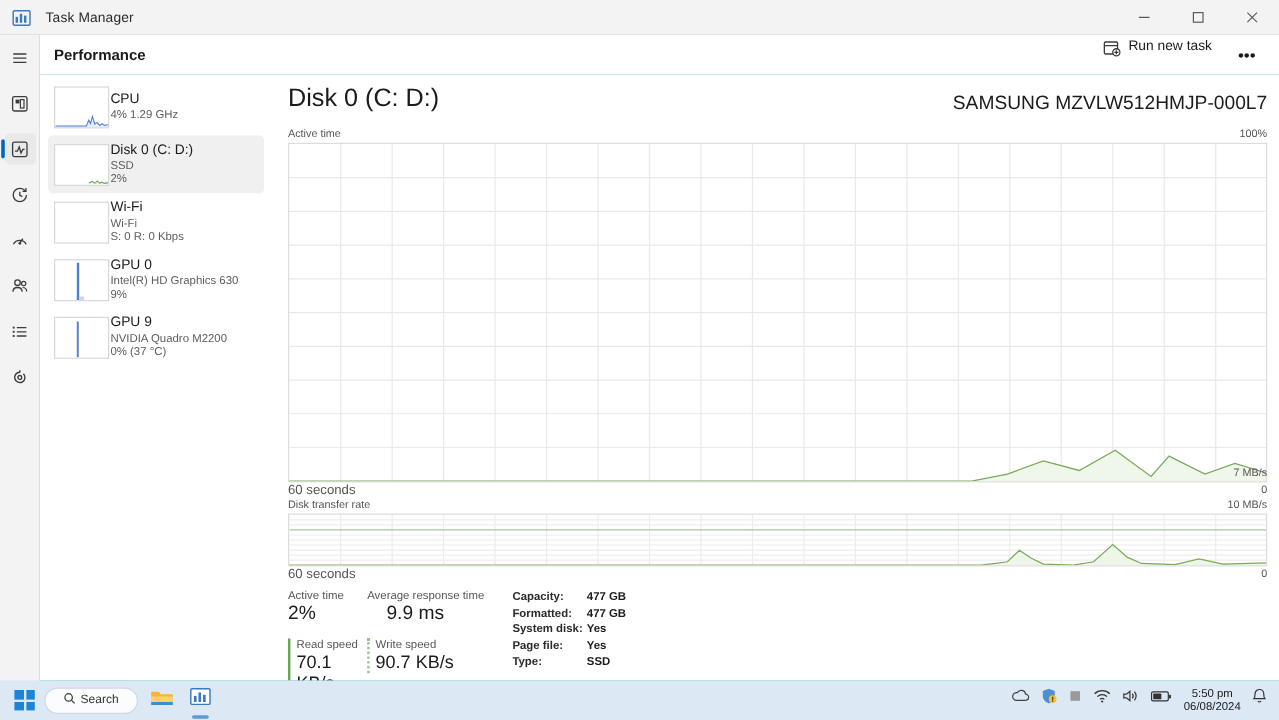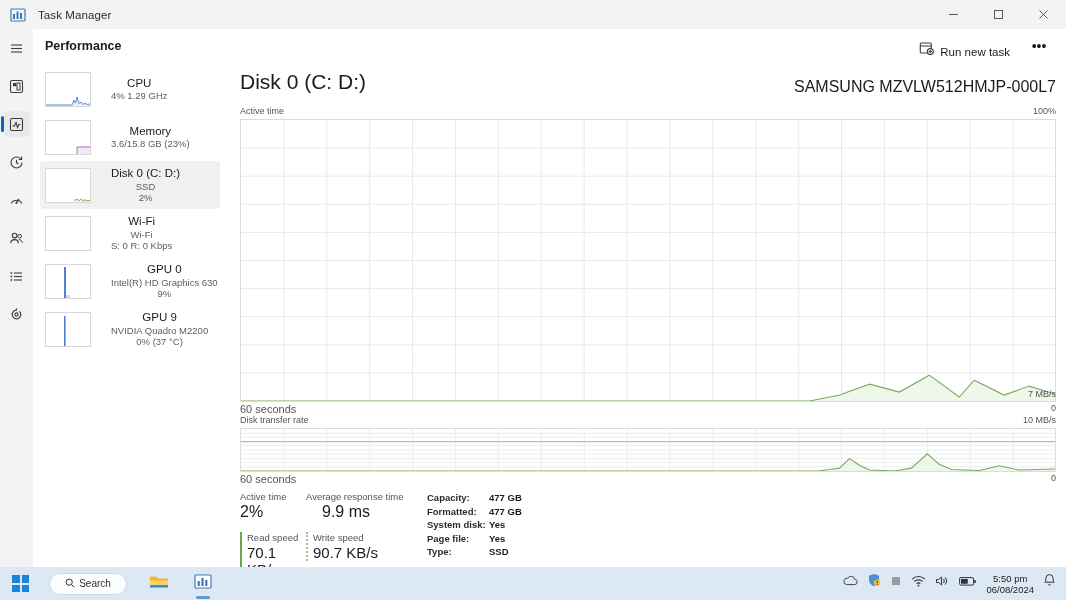--- a/index.html
+++ b/index.html
@@ -43,21 +43,21 @@
   .rail-bottom{ position:absolute; bottom:12px; left:0; width:33px; display:flex; justify-content:center;}
 
   
   .cmdbar{
     position:absolute; left:33px; top:29px; width:1033px; height:33px;
     background:#ffffff; display:flex; align-items:center;
   }
   .cmd-title{ font-size:12.5px; font-weight:bold; color:#1b1b1b; margin-left:12px; }
   .cmd-spacer{ flex:1; }
   .cmd-run{
-    display:flex; align-items:flex-end; gap:6px; height:25px; padding:0 8px;
+    display:flex; align-items:flex-start; gap:6px; height:25px; padding:0 8px;
     font-size:11.5px; color:#1b1b1b; border-radius:4px;
   }
   .cmd-dots{
     width:30px; height:25px; display:flex; align-items:center; justify-content:center;
     font-size:14px; color:#1b1b1b; margin-right:12px; margin-left:6px; border-radius:4px;
   }
 
   
   .sidebar{
     position:absolute; left:33px; top:62px; width:187px; height:505px;
@@ -66,21 +66,21 @@
   .sb-item{
     position:relative; height:48px; margin:0 0 0 7px; width:180px;
     display:flex; align-items:center; border-radius:4px; padding-left:5px;
   }
   .sb-item.sel{ background:#f0f0f0; }
   .sb-thumb{
     width:46px; height:35px; border:1px solid #d8d8d8; background:#fff;
     position:relative; overflow:hidden; flex:none;
   }
   .sb-thumb svg{ position:absolute; left:0; top:0; }
-  .sb-text{ margin-left:20px; line-height:1.18;text-align:center; }
+  .sb-text{ margin-left:1px; line-height:1.18; }
   .sb-name{ font-size:11.5px; color:#1b1b1b; }
   .sb-sub{ font-size:9.5px; color:#5d5d5d; }
 
   
   .main{ position:absolute; left:220px; top:62px; width:846px; height:505px; background:#fff; }
   .m-head{ position:relative; height:44px; }
   .m-title{ position:absolute; left:20px; top:8px; font-size:21px; color:#1b1b1b; font-weight:normal; }
   .m-model{ position:absolute; right:10px; top:16px; font-size:16px; color:#1b1b1b; }
 
   .glabel-row{ position:relative; height:12px; margin:0 10px 0 20px; }
@@ -104,21 +104,21 @@
   .bar-l.dash{ border-left:2px dotted #9cc08b; }
   .kv{ display:flex; font-size:9.5px; line-height:13.6px; color:#1b1b1b; }
   .kv .k{ width:62px; color:#2b2b2b; }
   .kv .v{ color:#1b1b1b; }
 
   
   .taskbar{
     position:absolute; left:0; bottom:0; width:1066px; height:33px;
     background:#dde8f5; display:flex; align-items:center;
   }
-  .tb-left{ display:flex; align-items:center; gap:20px; margin-left:12px; }
+  .tb-left{ display:flex; align-items:center; gap:8px; margin-left:12px; }
   .winlogo{ width:17px; height:17px; display:grid; grid-template-columns:1fr 1fr; grid-template-rows:1fr 1fr; gap:2px; }
   .winlogo i{ background:#1a84d8; display:block; }
   .searchpill{
     width:78px; height:22px; border-radius:11px; background:#fbfcfe; border:1px solid #cfd9e6;
     display:flex; align-items:center; justify-content:center; gap:4px; font-size:10px; color:#333;
   }
   .tb-app{ width:24px; height:24px; display:flex; align-items:center; justify-content:center; position:relative;}
   .tb-app.active::after{
     content:""; position:absolute; bottom:-3px; left:50%; transform:translateX(-50%);
     width:14px; height:2.5px; background:#5b9bd5; border-radius:2px;
@@ -273,33 +273,20 @@
           <polyline points="0,32 26,32 28,27 29.5,30 31,24 33,30.5 35,29 37,31.5 39,30 41,31.5 44,31" fill="none" stroke="#4f7fd4" stroke-width="0.9"></polyline>
         </svg>
       </div>
       <div class="sb-text">
         <div class="sb-name">CPU</div>
         <div class="sb-sub">4%  1.29 GHz</div>
         <div class="sb-sub"></div>
       </div>
     </div>
 
-    <div class="sb-item">
-      <div class="sb-thumb">
-        <svg width="44" height="33" viewBox="0 0 44 33">
-          <path d="M31 33 L31 26 L44 26 L44 33 Z" fill="#f4e9f7"></path>
-          <polyline points="31,33 31,26 44,26" fill="none" stroke="#a55fb5" stroke-width="0.9"></polyline>
-        </svg>
-      </div>
-      <div class="sb-text">
-        <div class="sb-name">Memory</div>
-        <div class="sb-sub">3.6/15.8 GB (23%)</div>
-        <div class="sb-sub"></div>
-      </div>
-    </div>
 
     <div class="sb-item sel">
       <div class="sb-thumb">
         <svg width="44" height="33" viewBox="0 0 44 33">
           <path d="M28 33 L28 31.5 L31 30.2 L33 31.8 L35 29.8 L37 31.6 L39 30.8 L41 31.8 L44 31.2 L44 33 Z" fill="#eef6e9"></path>
           <polyline points="28,31.5 31,30.2 33,31.8 35,29.8 37,31.6 39,30.8 41,31.8 44,31.2" fill="none" stroke="#6aa84f" stroke-width="0.9"></polyline>
         </svg>
       </div>
       <div class="sb-text">
         <div class="sb-name">Disk 0 (C: D:)</div>

